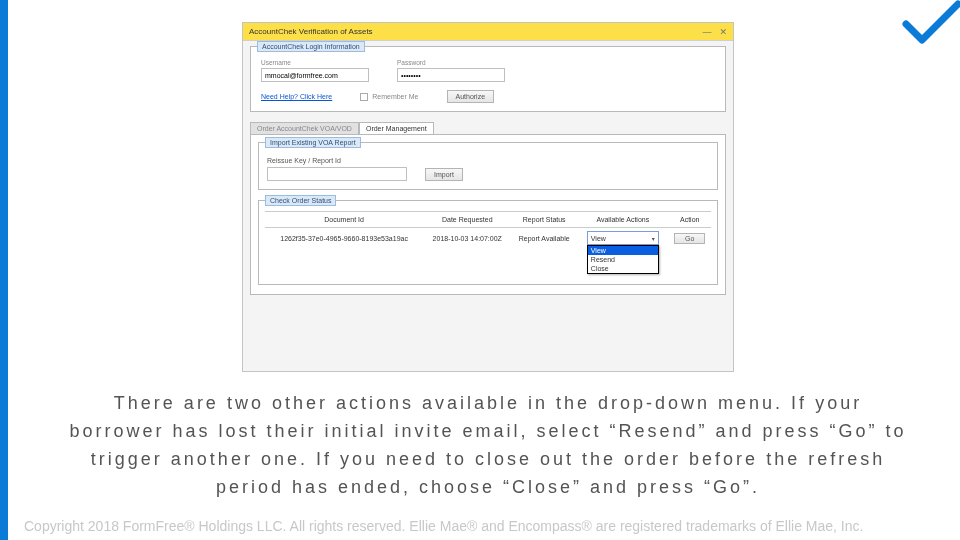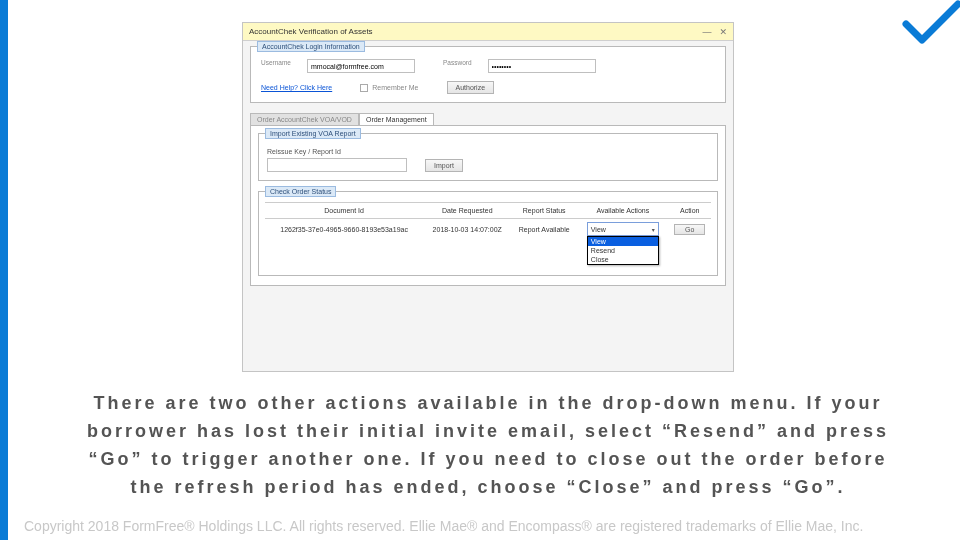--- a/index.html
+++ b/index.html
@@ -12,33 +12,33 @@
     position: absolute; top: 0; right: 0; width: 60px; height: 48px;
   }
   .logo svg { width: 100%; height: 100%; }
   .app-window {
     position: absolute; left: 234px; top: 22px; width: 492px; height: 350px;
     border: 1px solid #c4c4c4; background: #f4f4f4;
     font-size: 7.5px; color: #333;
   }
   .title-bar {
     display: flex; align-items: center; justify-content: space-between;
-    padding: 2px 6px; height: 18px; background: #fef9c3; border-bottom: 1px solid #cfcfcf;
+    padding: 2px 6px; height: 18px; background: #fde047; border-bottom: 1px solid #cfcfcf;
   }
   .title-bar .title { font-size: 8px; color: #333; }
   .win-ctrls { display: flex; gap: 8px; color: #777; font-size: 9px; }
   .group {
     margin: 5px 7px 0 7px; border: 1px solid #b9b9b9; background: #fff; position: relative;
   }
   .group-title {
     position: absolute; top: -6px; left: 6px; background: #dbe9f7; border: 1px solid #9bbbe0; padding: 1px 4px; font-size: 7px; color: #2d4f7a;
   }
   .login-body { padding: 12px 10px 8px 10px; }
   .row { display: flex; gap: 28px; align-items: center; }
-  .field { display: flex; flex-direction: row; gap: 16px; justify-content: center; }
+  .field { display: flex; flex-direction: column; gap: 2px; justify-content: center; }
   .lbl { font-size: 6.5px; color: #888; }
   .txtin {
     width: 108px; height: 14px; border: 1px solid #bfbfbf; background: #fff; font-size:7px; padding: 0 3px;
   }
   .help { font-size: 7px; color: #0a54d6; text-decoration: underline; }
   .chk { font-size: 7px; color: #888; display: flex; align-items: center; gap: 4px;}
   .chk-box { width: 8px; height: 8px; border: 1px solid #aaa; display:inline-block; background:#fff; position: relative;}
   .btn {
     border: 1px solid #b4b4b4; background: linear-gradient(#f7f7f7,#e5e5e5); font-size:7px; padding: 2px 8px; color:#555;
   }
@@ -63,21 +63,21 @@
   }
   .dd-caret { font-size:6px; color:#555;}
   .dd-list {
     position:absolute; top:14px; left:0; width:72px; background:#fff; border:1px solid #000; z-index:3; box-shadow:1px 1px 2px rgba(0,0,0,.3);
   }
   .dd-item { padding:1px 3px; font-size:7px; }
   .dd-item.h { background:#0a5fe0; color:#fff;}
   .caption {
     position:absolute; left:60px; right:52px; top:390px; text-align:center;
     font-family: "Segoe UI Light", "Helvetica Neue", Arial, sans-serif;
-    font-weight:700; color:#545454; font-size:18px; letter-spacing: 3px; line-height:1.55;
+    font-weight:400; color:#545454; font-size:18px; letter-spacing: 3px; line-height:1.55;
   }
   .footer {
     position:absolute; bottom:6px; left:16px; font-size:14px; color:#c8c8c8;
   }
 </style>
 </head>
 <body>
 <div class="slide">
 
   <div class="logo">

